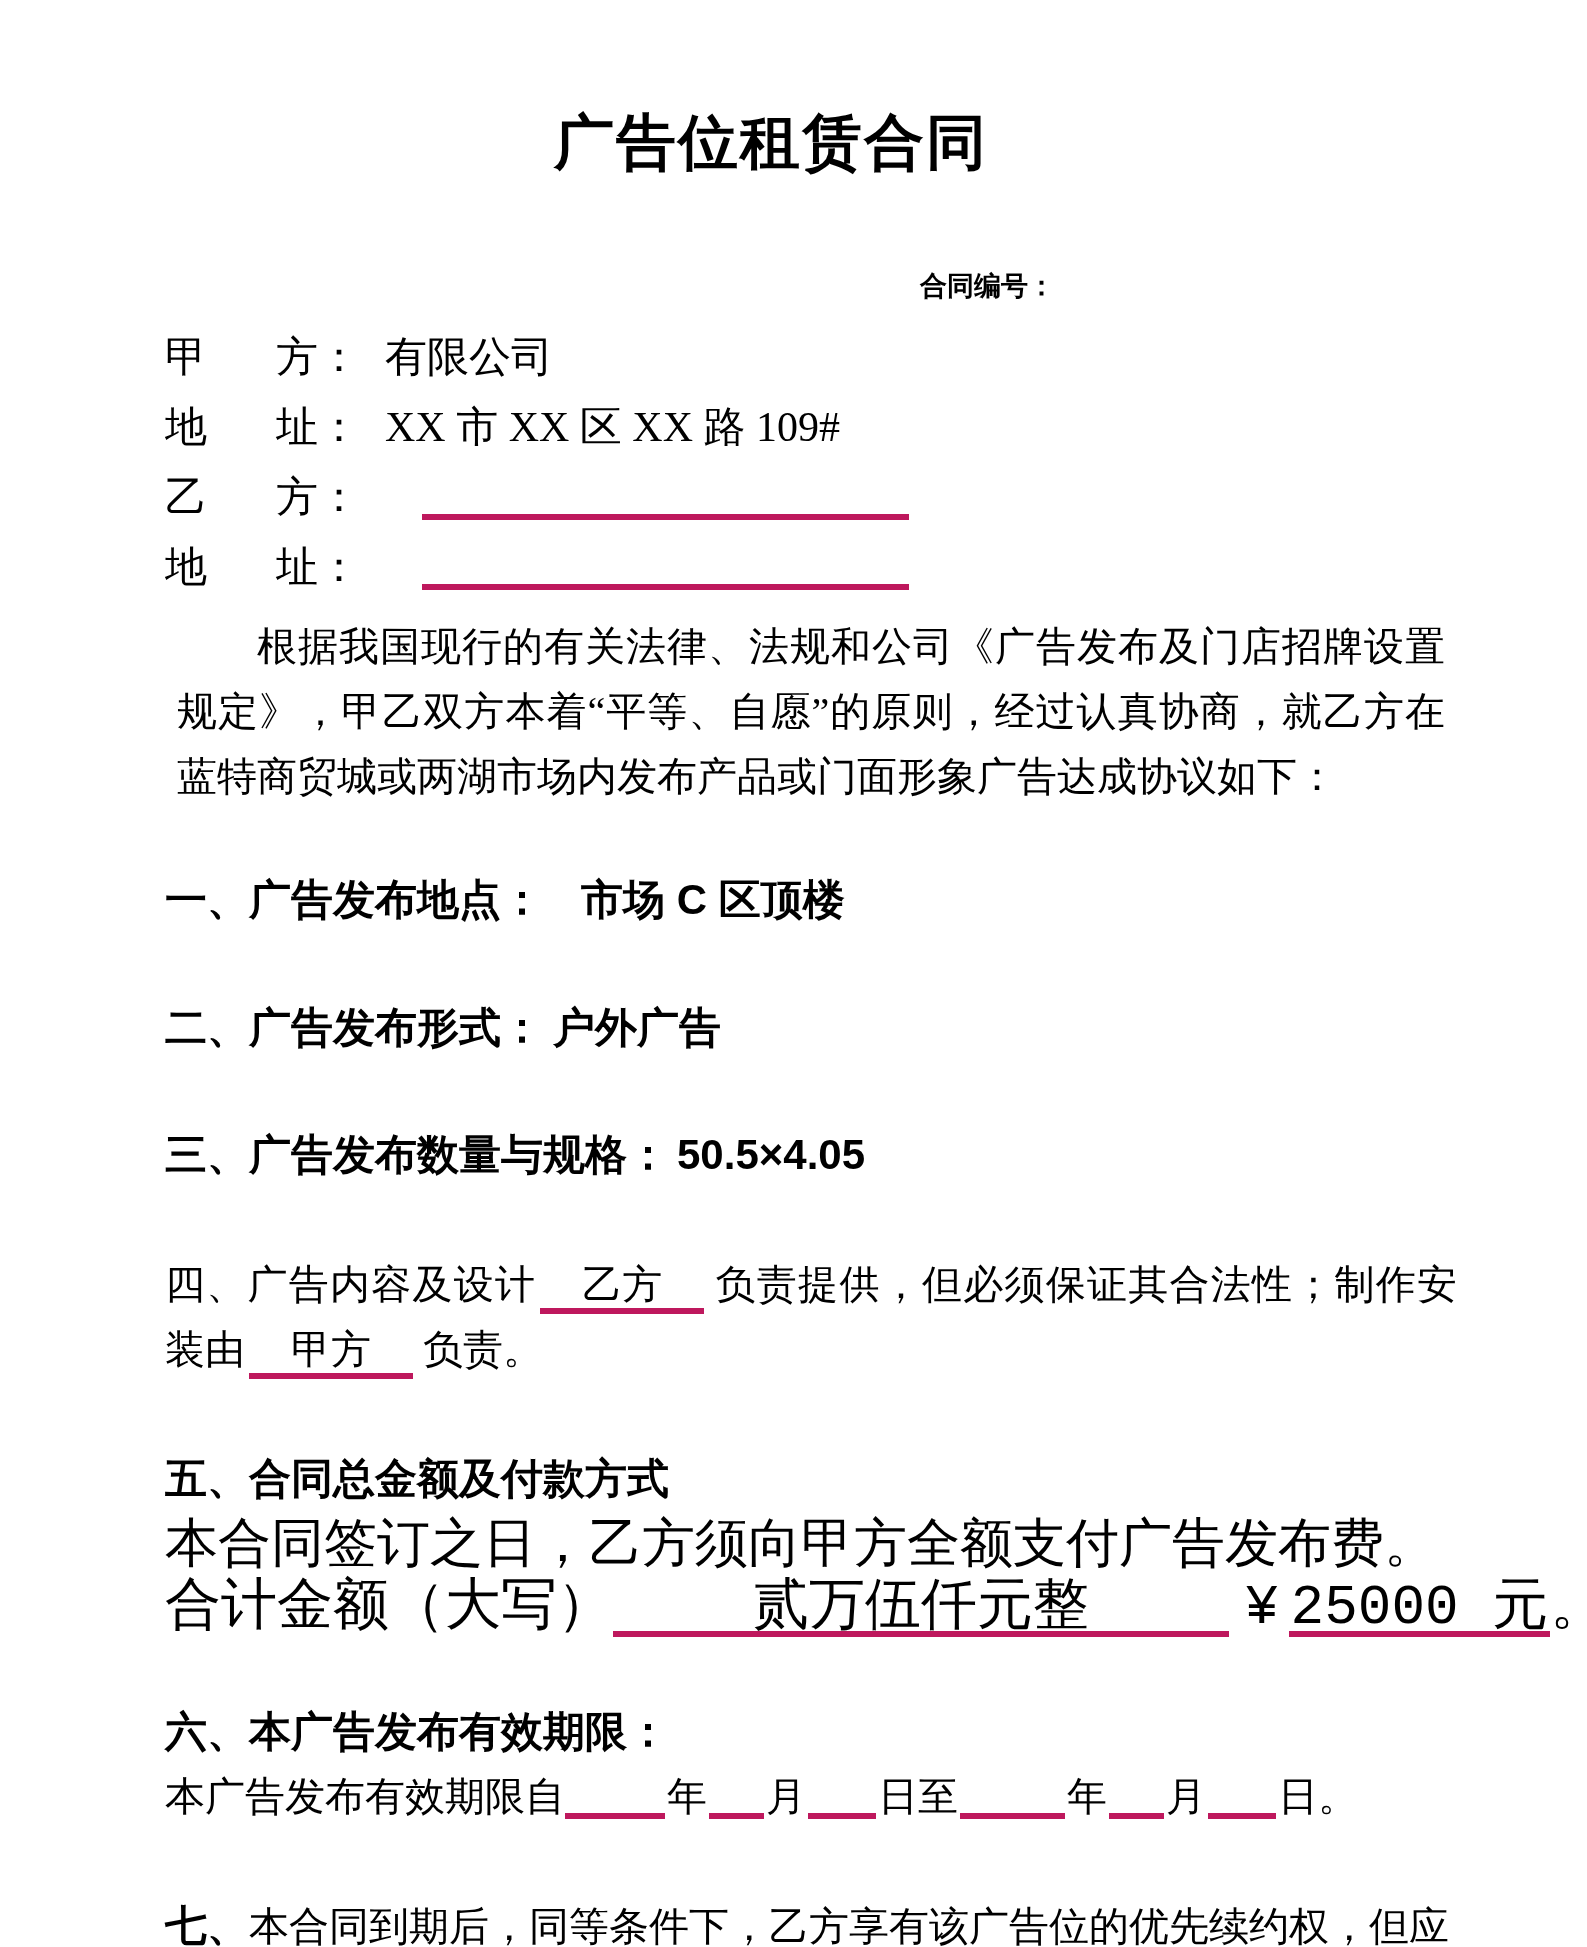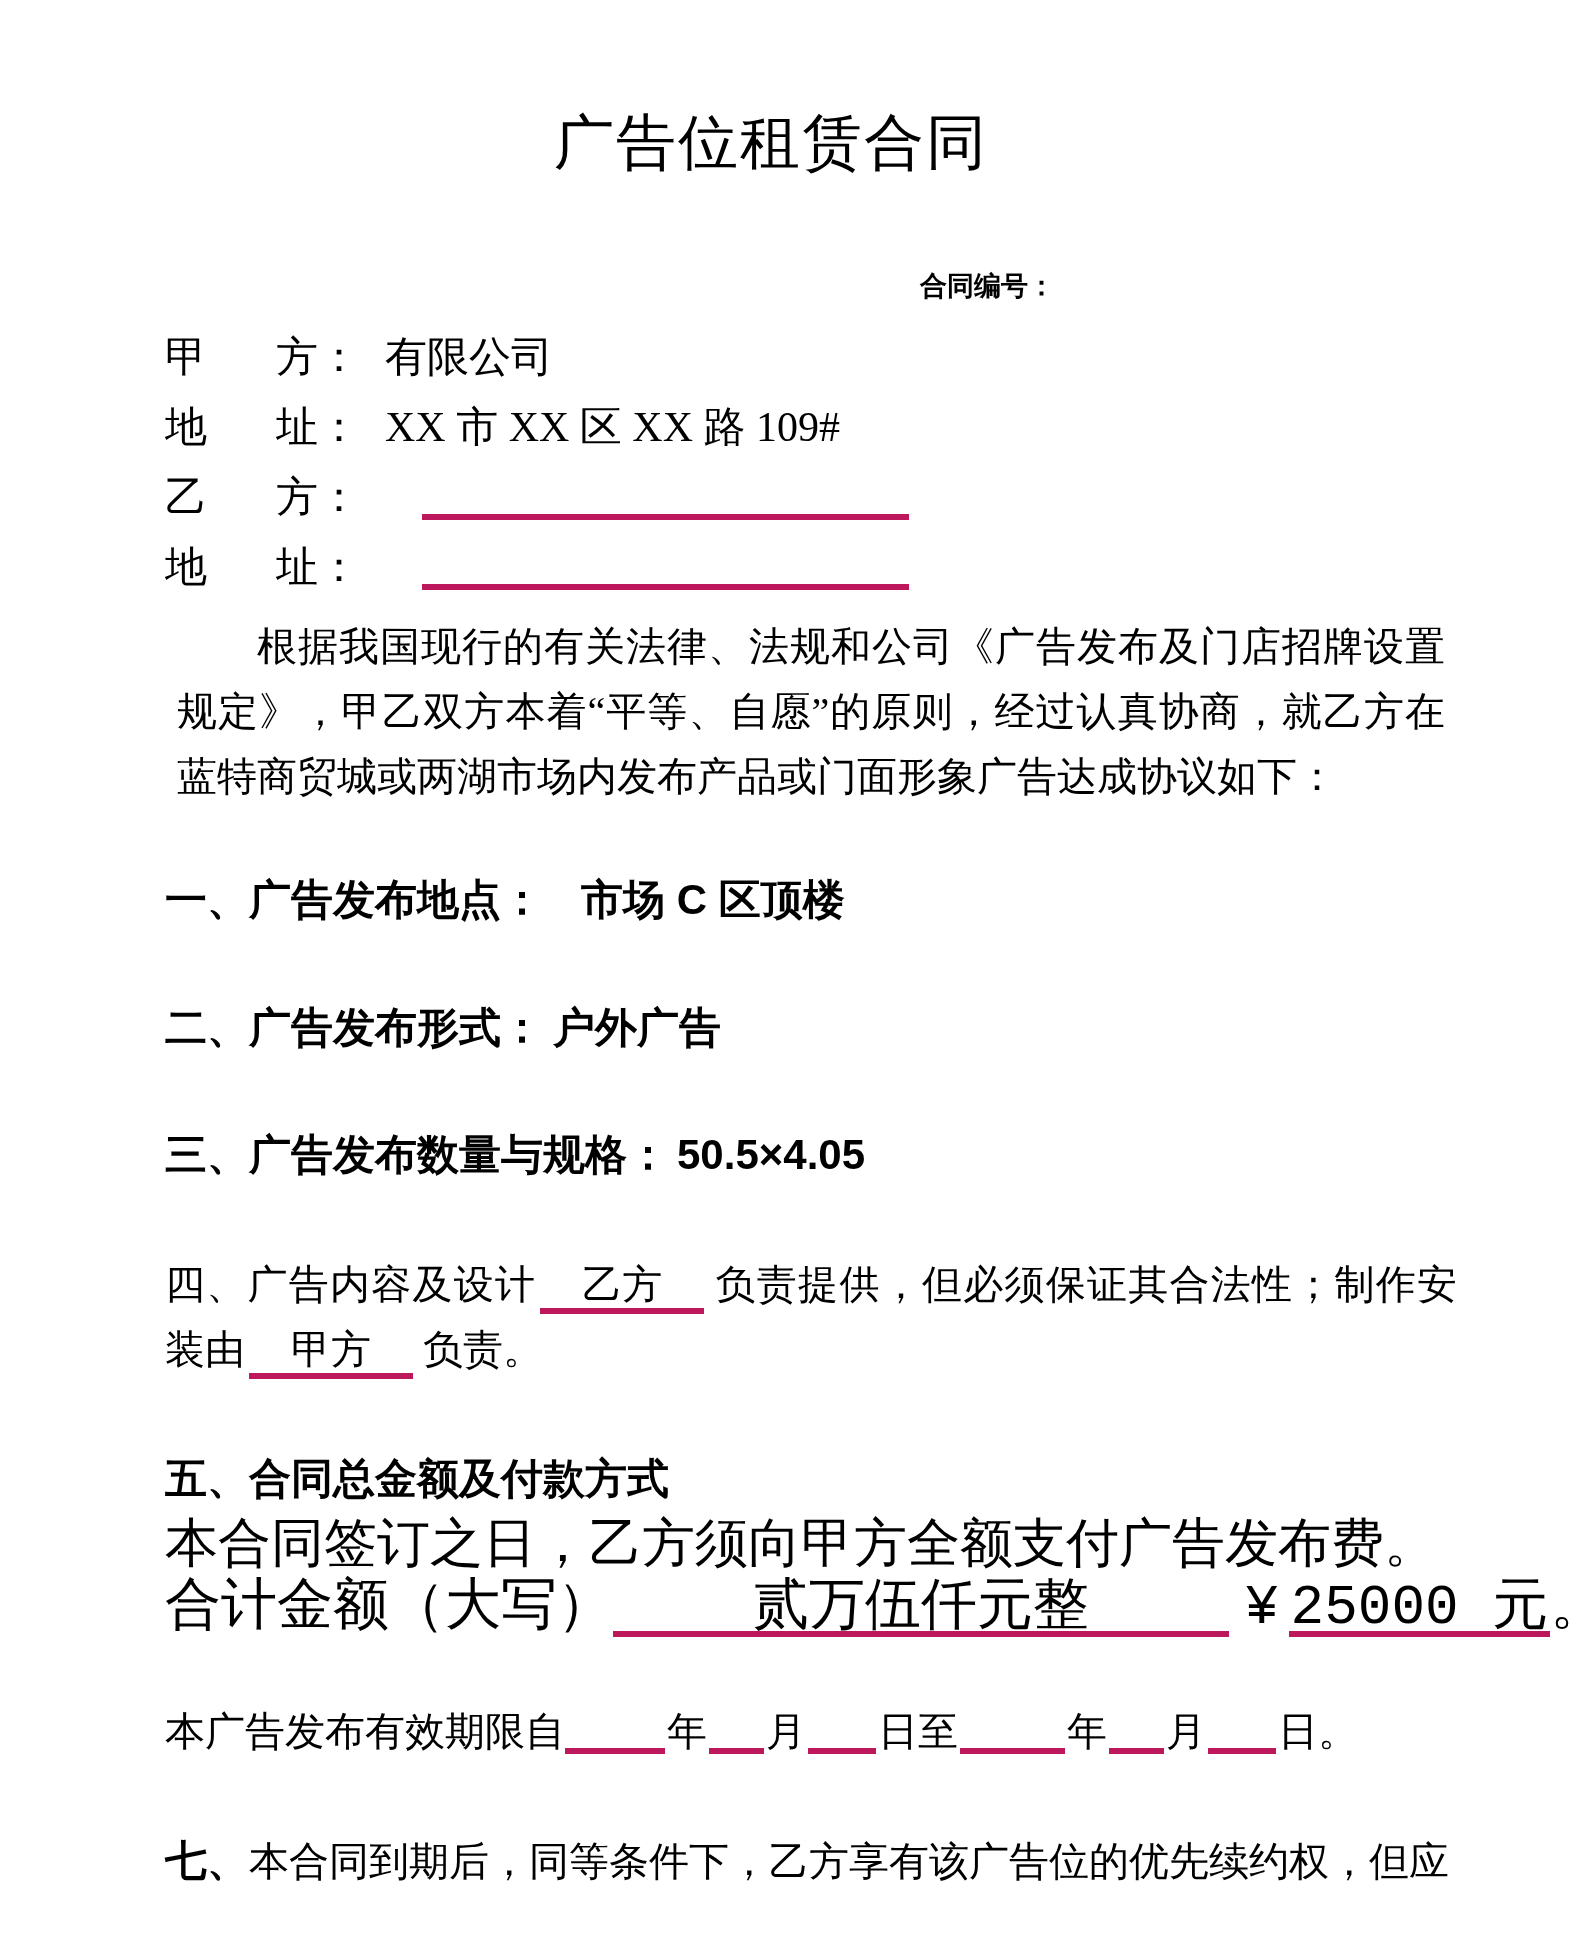--- a/index.html
+++ b/index.html
@@ -12,21 +12,21 @@
   }
   .page {
     box-sizing: border-box;
     width: 1587px; height: 1947px;
     padding: 0 130px 0 165px;
     overflow: hidden;
   }
   .doc-title {
     margin-top: 106px;
     font-family: "Liberation Sans", "DejaVu Sans", sans-serif;
-    font-weight: 400;
+    font-weight: 700;
     font-size: 60px;
     line-height: 74px;
     text-align: center;
     transform: translateX(-40px);
     letter-spacing: 2px;
   }
   .contract-no {
     margin-top: 86px;
     margin-left: 755px;
     font-family: "Liberation Sans", "DejaVu Sans", sans-serif;
@@ -168,20 +168,21 @@
 
   <div class="c5">
     <div class="clause-head">五、合同总金额及付款方式</div>
     <p class="c5-body">本合同签订之日，乙方须向甲方全额支付广告发布费。</p>
     <div class="amount-row">
       <span>合计金额（大写）</span><span class="ublank filled amount-words">贰万伍仟元整</span><span class="currency">¥</span><span class="ublank filled amount-figures">25000 元</span><span>。</span>
     </div>
   </div>
 
   <div class="c6">
+    <div class="clause-head">六、本广告发布有效期限：</div>
     <div class="date-row">
       <span>本广告发布有效期限自</span><span class="ublank empty b-y1"></span><span class="date-unit">年</span><span class="ublank empty b-m1"></span><span class="date-unit">月</span><span class="ublank empty b-d1"></span><span class="date-unit">日至</span><span class="ublank empty b-y2"></span><span class="date-unit">年</span><span class="ublank empty b-m2"></span><span class="date-unit">月</span><span class="ublank empty b-d2"></span><span class="date-unit">日。</span>
     </div>
   </div>
 
   <p class="c7">
     <span class="c7-prefix">七、</span><span>本合同到期后，同等条件下，乙方享有该广告位的优先续约权，但应</span>
   </p>
 
 </div>

